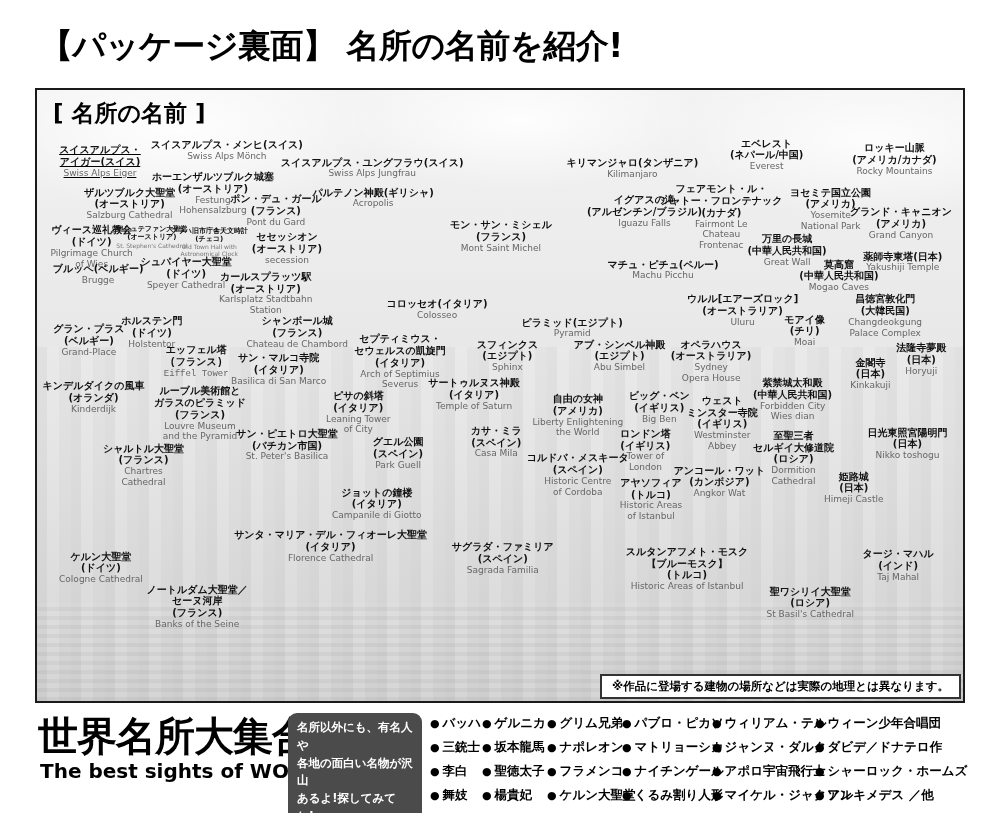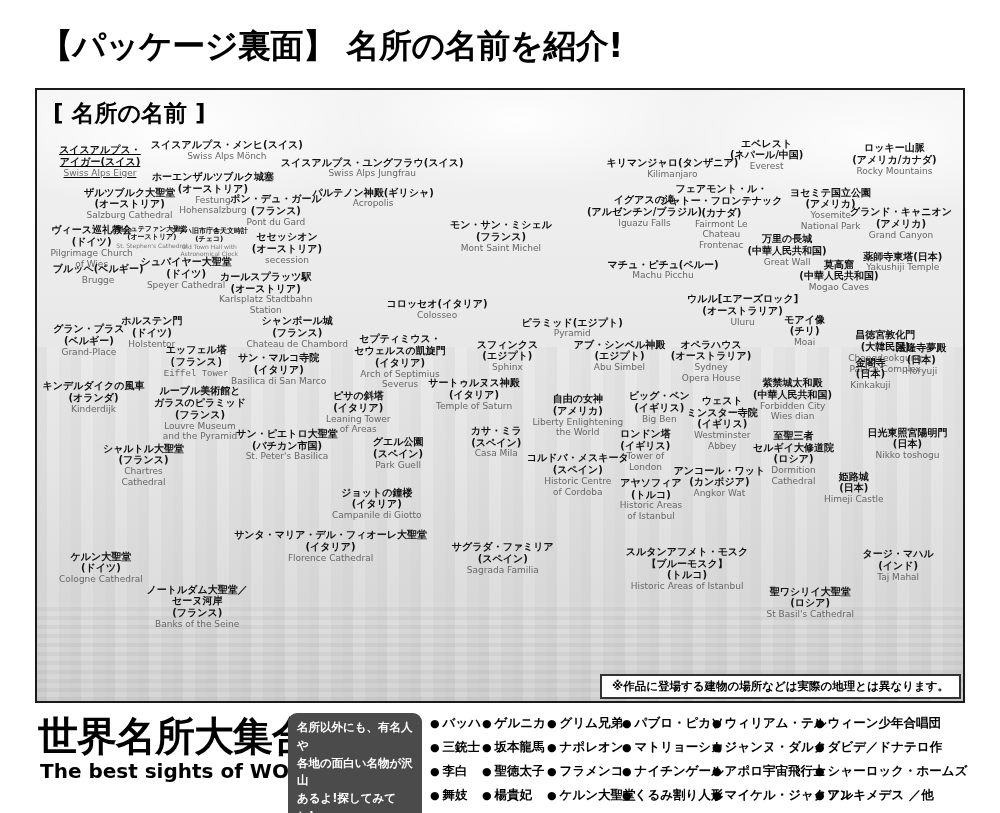--- a/index.html
+++ b/index.html
@@ -131,21 +131,21 @@
       <div class="jp">カールスプラッツ駅</div>
       <div class="jp">(オーストリア)</div>
       <div class="en">Karlsplatz Stadtbahn</div>
       <div class="en">Station</div>
     </div>
     <div class="label" style="left: 50.1%; top: 21.1%;">
       <div class="jp">モン・サン・ミシェル</div>
       <div class="jp">(フランス)</div>
       <div class="en">Mont Saint Michel</div>
     </div>
-    <div class="label" style="left: 64.3%; top: 11%; margin-left: 40px;">
+    <div class="label" style="left: 64.3%; top: 11%;">
       <div class="jp">キリマンジャロ(タンザニア)</div>
       <div class="en">Kilimanjaro</div>
     </div>
     <div class="label" style="left: 78.8%; top: 7.8%;">
       <div class="jp">エベレスト</div>
       <div class="jp">(ネパール/中国)</div>
       <div class="en">Everest</div>
     </div>
     <div class="label" style="left: 92.6%; top: 8.5%;">
       <div class="jp">ロッキー山脈</div>
@@ -196,21 +196,21 @@
     </div>
     <div class="label" style="left: 43.2%; top: 34.1%;">
       <div class="jp">コロッセオ(イタリア)</div>
       <div class="en">Colosseo</div>
     </div>
     <div class="label" style="left: 76.2%; top: 33.3%;">
       <div class="jp">ウルル[エアーズロック]</div>
       <div class="jp">(オーストラリア)</div>
       <div class="en">Uluru</div>
     </div>
-    <div class="label" style="left: 91.6%; top: 33.3%; margin-top: 36px;">
+    <div class="label" style="left: 91.6%; top: 33.3%;">
       <div class="jp">昌徳宮敦化門</div>
       <div class="jp">(大韓民国)</div>
       <div class="en">Changdeokgung</div>
       <div class="en">Palace Complex</div>
     </div>
     <div class="label" style="left: 5.6%; top: 38.2%;">
       <div class="jp">グラン・プラス</div>
       <div class="jp">(ベルギー)</div>
       <div class="en">Grand-Place</div>
     </div>
@@ -291,21 +291,21 @@
     <div class="label" style="left: 81.6%; top: 47%;">
       <div class="jp">紫禁城太和殿</div>
       <div class="jp">(中華人民共和国)</div>
       <div class="en">Forbidden City</div>
       <div class="en">Wies dian</div>
     </div>
     <div class="label" style="left: 34.7%; top: 49.1%;">
       <div class="jp">ピサの斜塔</div>
       <div class="jp">(イタリア)</div>
       <div class="en">Leaning Tower</div>
-      <div class="en">of Areas</div>
+      <div class="en">of City</div>
     </div>
     <div class="label" style="left: 47.2%; top: 47%;">
       <div class="jp">サートゥルヌス神殿</div>
       <div class="jp">(イタリア)</div>
       <div class="en">Temple of Saturn</div>
     </div>
     <div class="label" style="left: 58.4%; top: 49.6%;">
       <div class="jp">自由の女神</div>
       <div class="jp">(アメリカ)</div>
       <div class="en">Liberty Enlightening</div>

